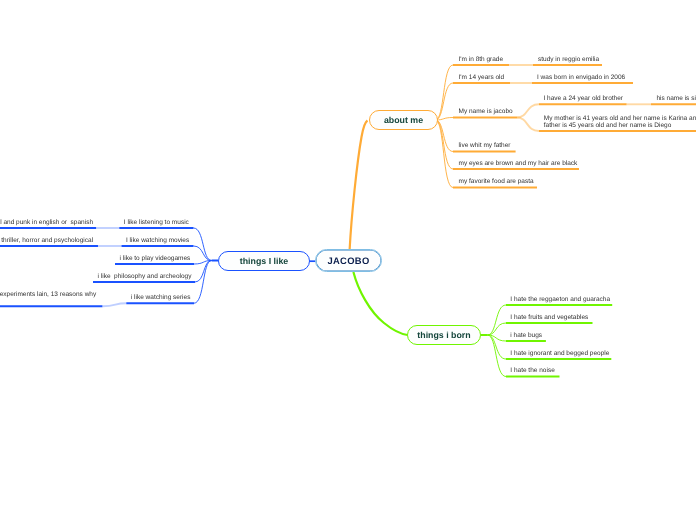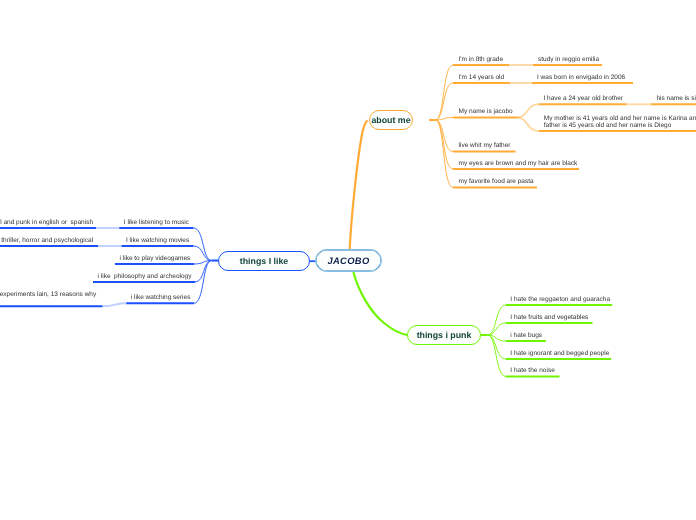--- a/index.html
+++ b/index.html
@@ -72,31 +72,31 @@
       <path d="M487.5 335 C497.12 335 494.9 341 506 341" stroke="#70f500" stroke-width="0.9" fill="none" stroke-linecap="butt" opacity="1"></path>
       <path d="M506 359 L611.3 359" stroke="#70f500" stroke-width="2" fill="none" stroke-linecap="butt" opacity="1"></path>
       <path d="M487.5 335 C497.12 335 494.9 359 506 359" stroke="#70f500" stroke-width="0.9" fill="none" stroke-linecap="butt" opacity="1"></path>
       <path d="M506 376.5 L559.5 376.5" stroke="#70f500" stroke-width="2" fill="none" stroke-linecap="butt" opacity="1"></path>
       <path d="M487.5 335 C497.12 335 494.9 376.5 506 376.5" stroke="#70f500" stroke-width="0.9" fill="none" stroke-linecap="butt" opacity="1"></path>
       <path d="M315.5 261.2 L290.5 261.2" stroke="#1a52ff" stroke-width="1.7" fill="none" stroke-linecap="butt" opacity="1"></path>
       <path d="M349.6 250 C351.5 215 357 162 361.5 137 C363 128.5 365 122 367.5 120.5" stroke="#ffab36" stroke-width="2.2" fill="none" stroke-linecap="butt" opacity="1"></path>
       <path d="M353.4 272 C358 290 370 312 384 323 C392 329.5 400.5 334 407.5 335" stroke="#70f500" stroke-width="2.2" fill="none" stroke-linecap="butt" opacity="1"></path>
     </svg>
   <div id="nodes">
-      <div class="node root" style="left: 315px; top: 249px; width: 67px; height: 23px; border-color: rgb(127, 189, 228); box-shadow: rgb(42, 124, 192) 0px 0px 0px 0.5px inset; font-style: italic;">
+      <div class="node root" style="left: 315px; top: 249px; width: 67px; height: 23px; border-color: rgb(127, 189, 228); box-shadow: rgb(42, 124, 192) 0px 0px 0px 0.5px inset;">
         <span class="nlabel">JACOBO</span>
       </div>
       <div class="node" style="left: 218px; top: 250.5px; width: 92px; height: 20px; border-color: rgb(26, 82, 255);">
         <span class="nlabel">things I like</span>
       </div>
-      <div class="node" style="left: 369px; top: 110px; width: 44px; height: 20px; border-color: rgb(255, 171, 54);">
+      <div class="node" style="left: 369px; top: 110px; width: 69px; height: 20px; border-color: rgb(255, 171, 54);">
         <span class="nlabel">about me</span>
       </div>
       <div class="node" style="left: 407px; top: 325px; width: 74px; height: 20px; border-color: rgb(112, 245, 0);">
-        <span class="nlabel">things i punk</span>
+        <span class="nlabel">things i born</span>
       </div>
     </div>
   <div id="leaves">
       <div class="leaf" style="left: 123.8px; top: 218.5px;">I like listening to music</div>
       <div class="leaf" style="left: -45px; top: 218.5px;">i like rock, metal and punk in english or  spanish</div>
       <div class="leaf" style="left: 126px; top: 236.5px;">I like watching movies</div>
       <div class="leaf" style="left: -13.5px; top: 236.5px;">i like thriller, horror and psychological</div>
       <div class="leaf" style="left: 119.5px; top: 254.5px;">i like to play videogames</div>
       <div class="leaf" style="left: 97.5px; top: 272.5px;">i like  philosophy and archeology</div>
       <div class="leaf" style="left: 130.8px; top: 293.7px;">i like watching series</div>

